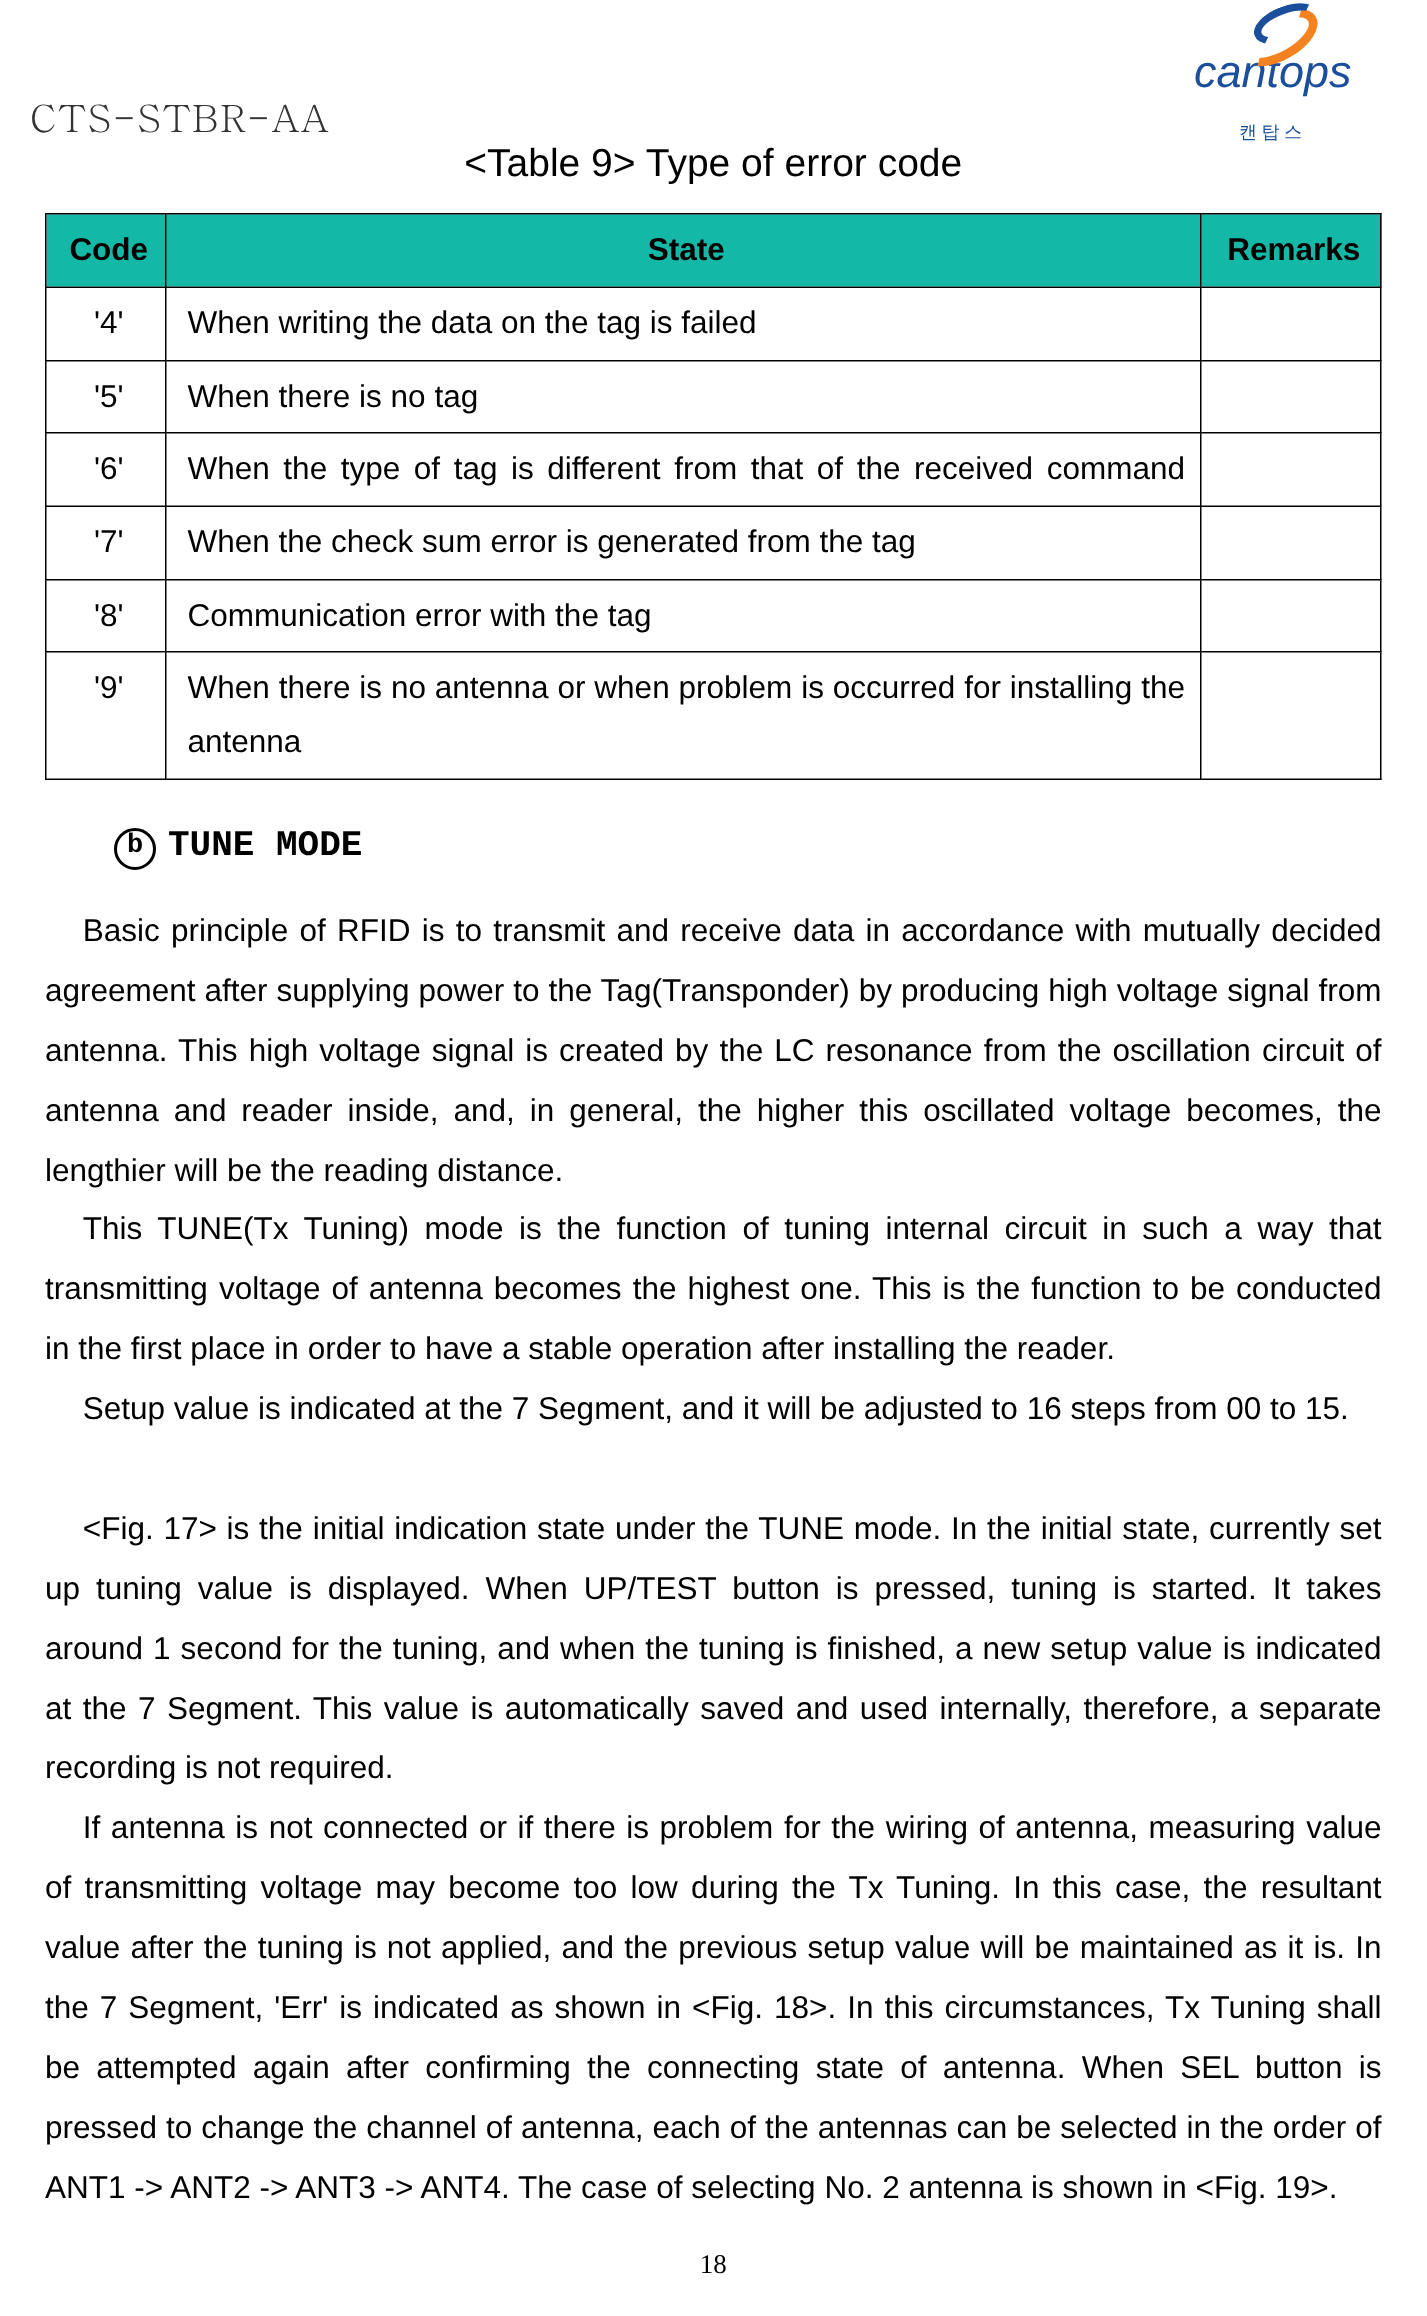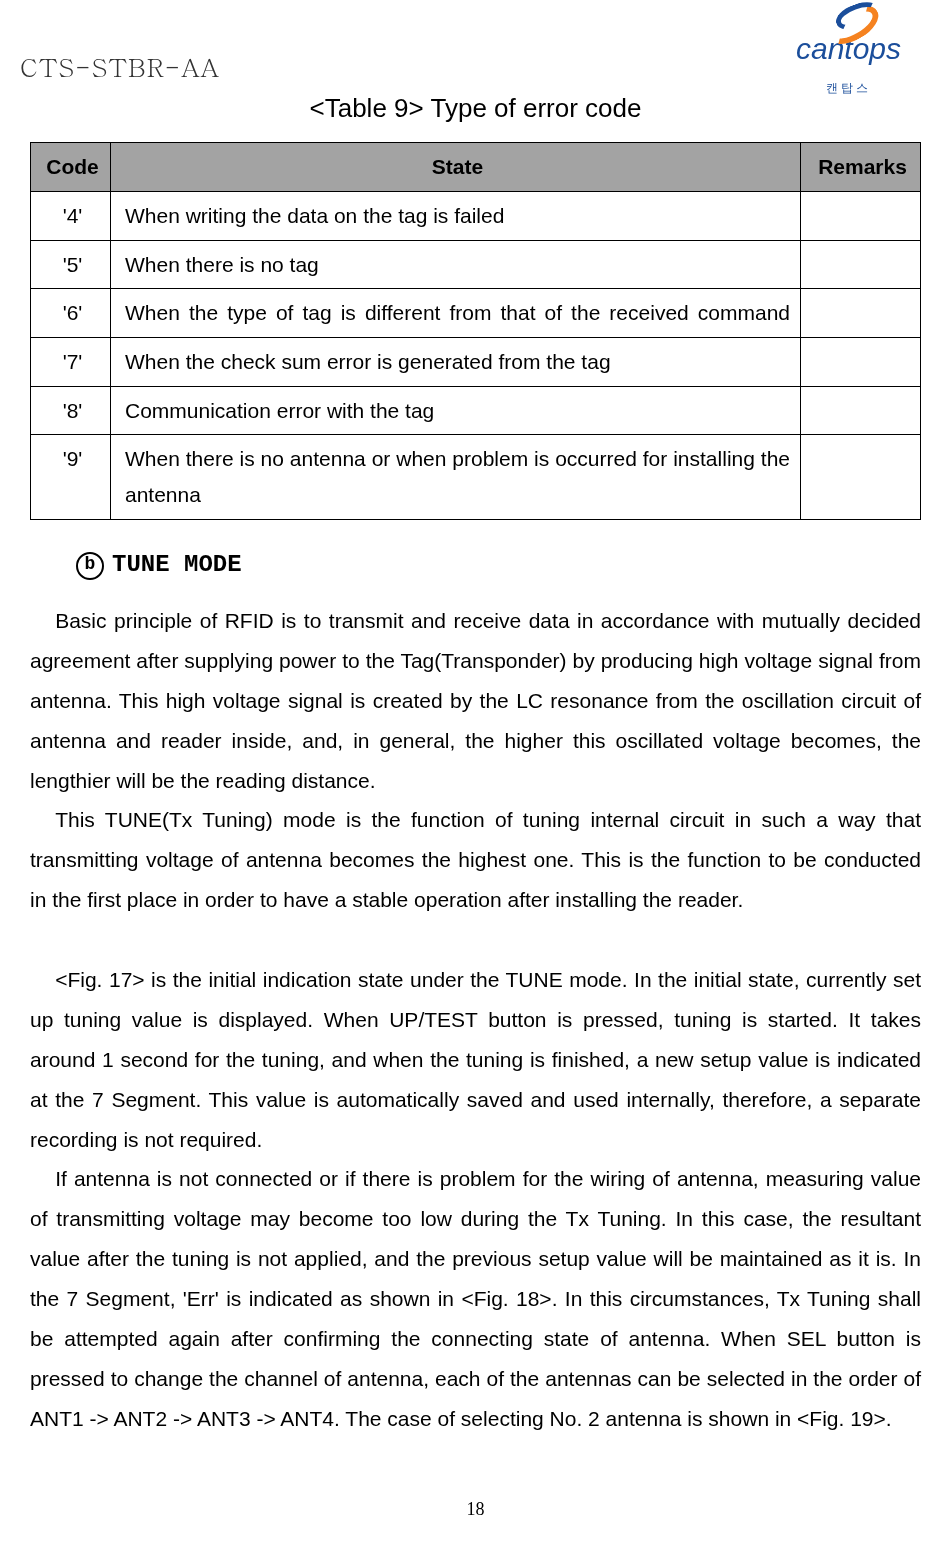--- a/index.html
+++ b/index.html
@@ -24,21 +24,21 @@
   .header-row {
     position: absolute;
     top: 0;
     left: 20px;
     right: 20px;
     height: 90px;
   }
   .doc-id {
     position: absolute;
     left: 0;
-    top: 48px;
+    top: 60px;
     font-family: "Batang", "Times New Roman", serif;
     font-size: 25px;
     letter-spacing: 1px;
     color: #333;
   }
   .logo {
     position: absolute;
     right: 0;
     top: 4px;
     text-align: center;
@@ -103,21 +103,21 @@
     table-layout: fixed;
   }
   table.err th, table.err td {
     border: 1px solid #000;
     padding: 6px 10px 6px 14px;
     vertical-align: top;
     font-size: 21px;
     line-height: 1.7;
   }
   table.err th {
-    background: #a3a3a3;
+    background: #14b8a6;
     text-align: center;
     font-weight: 700;
   }
   table.err col.c1 { width: 80px; }
   table.err col.c2 { width: auto; }
   table.err col.c3 { width: 120px; }
   table.err td.code { text-align: center; }
   table.err td.state-justify { text-align: justify; text-align-last: justify; }
 
   .section-head {
@@ -225,20 +225,21 @@
         </tbody>
     </table>
 
     <div class="section-head">
       <span class="circ">b</span><span>TUNE MODE</span>
     </div>
 
     <div id="paras">
         <p class="body">Basic principle of RFID is to transmit and receive data in accordance with mutually decided agreement after supplying power to the Tag(Transponder) by producing high voltage signal from antenna. This high voltage signal is created by the LC resonance from the oscillation circuit of antenna and reader inside, and, in general, the higher this oscillated voltage becomes, the lengthier will be the reading distance.</p>
         <p class="body">This TUNE(Tx Tuning) mode is the function of tuning internal circuit in such a way that transmitting voltage of antenna becomes the highest one. This is the function to be conducted in the first place in order to have a stable operation after installing the reader.</p>
+        <p class="body">Setup value is indicated at the 7 Segment, and it will be adjusted to 16 steps from 00 to 15.</p>
         <p class="body" style="text-indent: 0px;">&nbsp;</p>
         <p class="body">&lt;Fig. 17&gt; is the initial indication state under the TUNE mode. In the initial state, currently set up tuning value is displayed. When UP/TEST button is pressed, tuning is started. It takes around 1 second for the tuning, and when the tuning is finished, a new setup value is indicated at the 7 Segment. This value is automatically saved and used internally, therefore, a separate recording is not required.</p>
         <p class="body">If antenna is not connected or if there is problem for the wiring of antenna, measuring value of transmitting voltage may become too low during the Tx Tuning. In this case, the resultant value after the tuning is not applied, and the previous setup value will be maintained as it is. In the 7 Segment, 'Err' is indicated as shown in &lt;Fig. 18&gt;. In this circumstances, Tx Tuning shall be attempted again after confirming the connecting state of antenna. When SEL button is pressed to change the channel of antenna, each of the antennas can be selected in the order of ANT1 -&gt; ANT2 -&gt; ANT3 -&gt; ANT4. The case of selecting No. 2 antenna is shown in &lt;Fig. 19&gt;.</p>
       </div>
 
   </div>
 
   <div class="page-num">18</div>
 </div>
 

